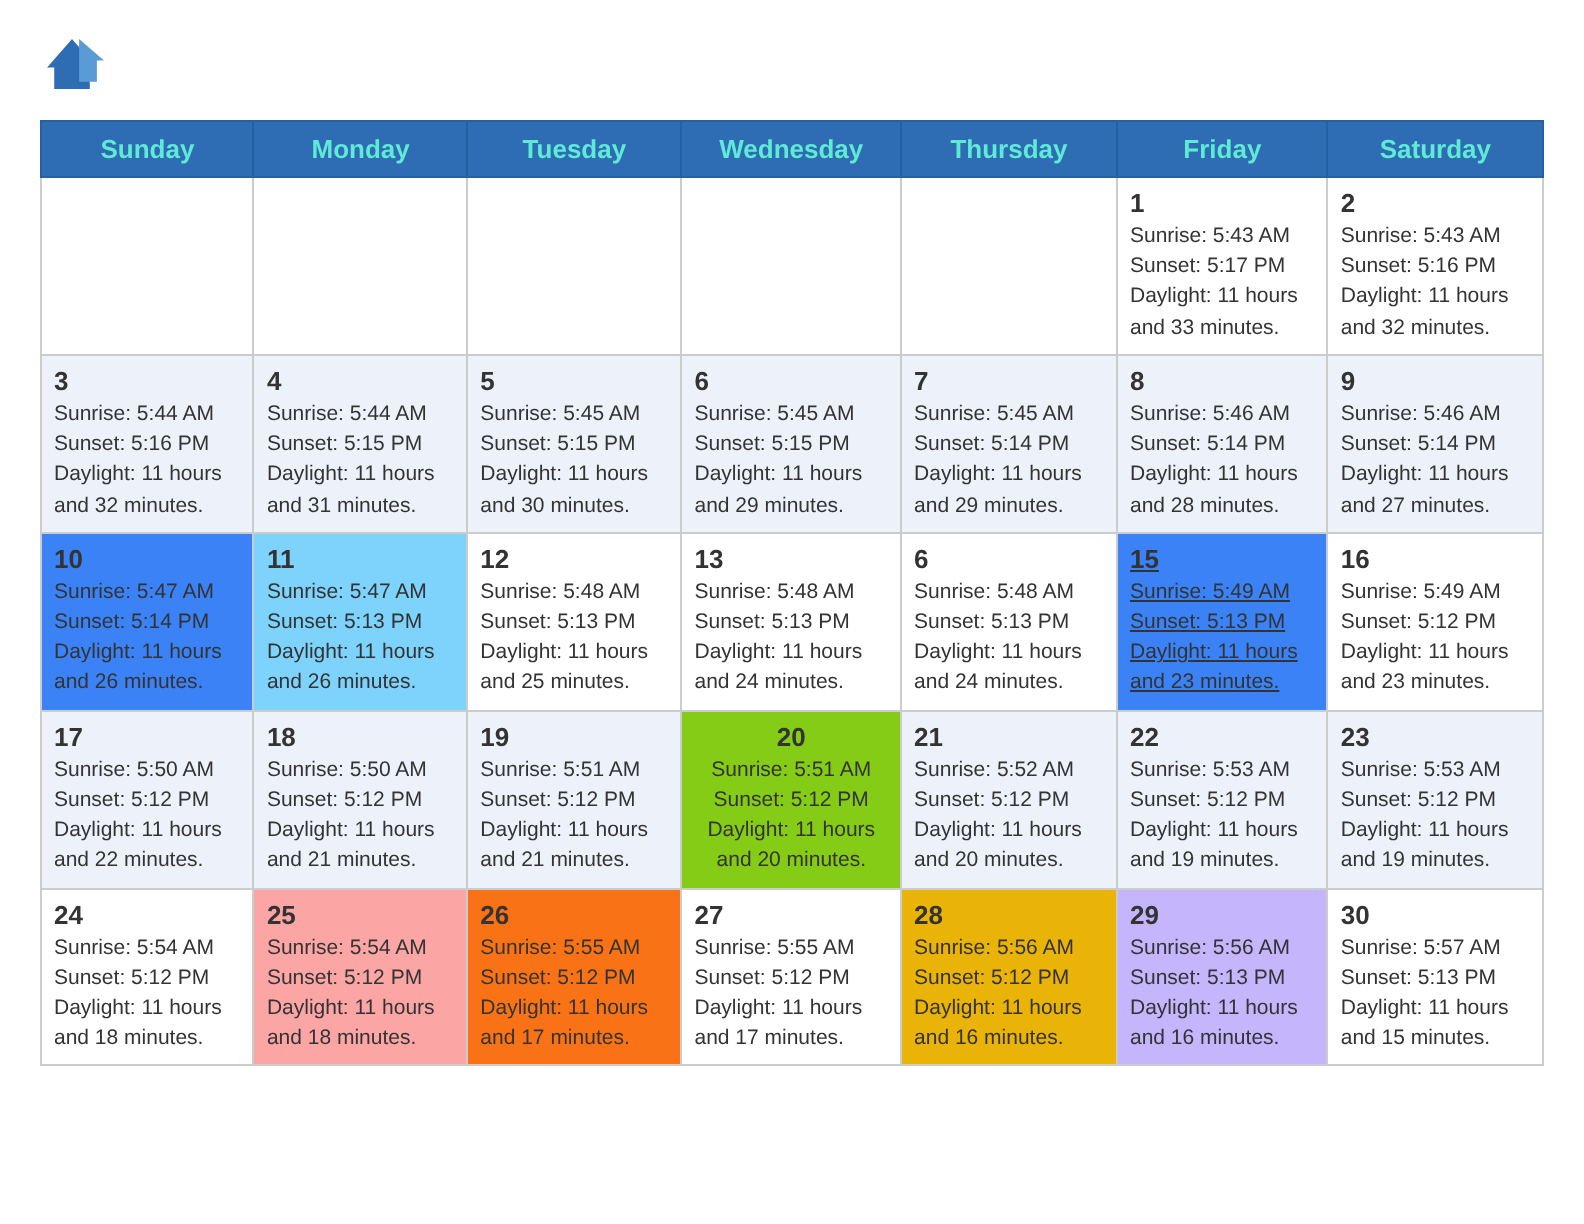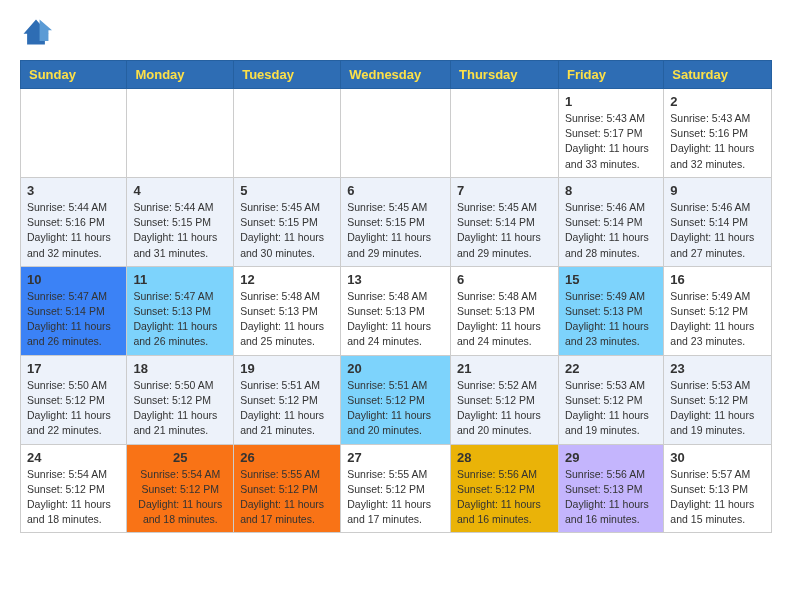--- a/index.html
+++ b/index.html
@@ -50,25 +50,25 @@
       font-size: 16px;
       color: #555;
     }
     .calendar {
       width: 100%;
       border-collapse: collapse;
       border: 1px solid #ccc;
     }
     .calendar th {
       background: #2e6db4;
-      color: #fde047;
+      color: #5eead4;
       font-size: 13px;
       font-weight: bold;
       padding: 6px 8px;
-      text-align: left;
+      text-align: center;
       border: 1px solid #2560a0;
       margin-top: 31px;
     }
     .calendar td {
       width: 113px;
       vertical-align: top;
       padding: 5px 6px;
       border: 1px solid #ccc;
       font-size: 11px;
       color: #333;
@@ -232,21 +232,21 @@
 Daylight: 11 hours
 and 24 minutes.</div>
           </td>
           <td style="background: rgb(255, 255, 255);">
             <span class="day-number">6</span>
             <div class="day-info" style="white-space: pre-line;">Sunrise: 5:48 AM
 Sunset: 5:13 PM
 Daylight: 11 hours
 and 24 minutes.</div>
           </td>
-          <td style="background: #7dd3fc;">
+          <td style="background: #3b82f6; text-decoration: underline;">
             <span class="day-number">15</span>
             <div class="day-info" style="white-space: pre-line;">Sunrise: 5:49 AM
 Sunset: 5:13 PM
 Daylight: 11 hours
 and 23 minutes.</div>
           </td>
           <td style="background: rgb(255, 255, 255);">
             <span class="day-number">16</span>
             <div class="day-info" style="white-space: pre-line;">Sunrise: 5:49 AM
 Sunset: 5:12 PM
@@ -269,21 +269,21 @@
 Daylight: 11 hours
 and 21 minutes.</div>
           </td>
           <td style="background: rgb(237, 242, 250); margin-top: 47px;">
             <span class="day-number">19</span>
             <div class="day-info" style="white-space: pre-line;">Sunrise: 5:51 AM
 Sunset: 5:12 PM
 Daylight: 11 hours
 and 21 minutes.</div>
           </td>
-          <td style="background: #7dd3fc;">
+          <td style="background: #84cc16; text-align: center;">
             <span class="day-number">20</span>
             <div class="day-info" style="white-space: pre-line;">Sunrise: 5:51 AM
 Sunset: 5:12 PM
 Daylight: 11 hours
 and 20 minutes.</div>
           </td>
           <td style="background: rgb(237, 242, 250);">
             <span class="day-number">21</span>
             <div class="day-info" style="white-space: pre-line;">Sunrise: 5:52 AM
 Sunset: 5:12 PM
@@ -306,21 +306,21 @@
           </td>
         </tr>
         <tr>
           <td style="background: rgb(255, 255, 255);">
             <span class="day-number">24</span>
             <div class="day-info" style="white-space: pre-line;">Sunrise: 5:54 AM
 Sunset: 5:12 PM
 Daylight: 11 hours
 and 18 minutes.</div>
           </td>
-          <td style="background: #f97316; text-align: center;">
+          <td style="background: #fca5a5;">
             <span class="day-number">25</span>
             <div class="day-info" style="white-space: pre-line;">Sunrise: 5:54 AM
 Sunset: 5:12 PM
 Daylight: 11 hours
 and 18 minutes.</div>
           </td>
           <td style="background: #f97316;">
             <span class="day-number">26</span>
             <div class="day-info" style="white-space: pre-line;">Sunrise: 5:55 AM
 Sunset: 5:12 PM

